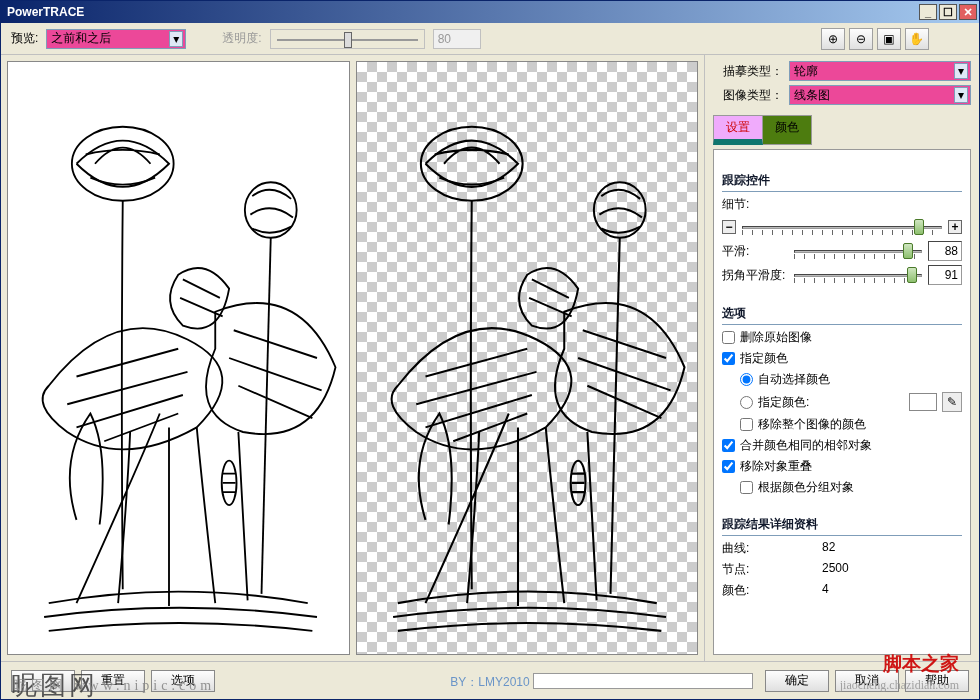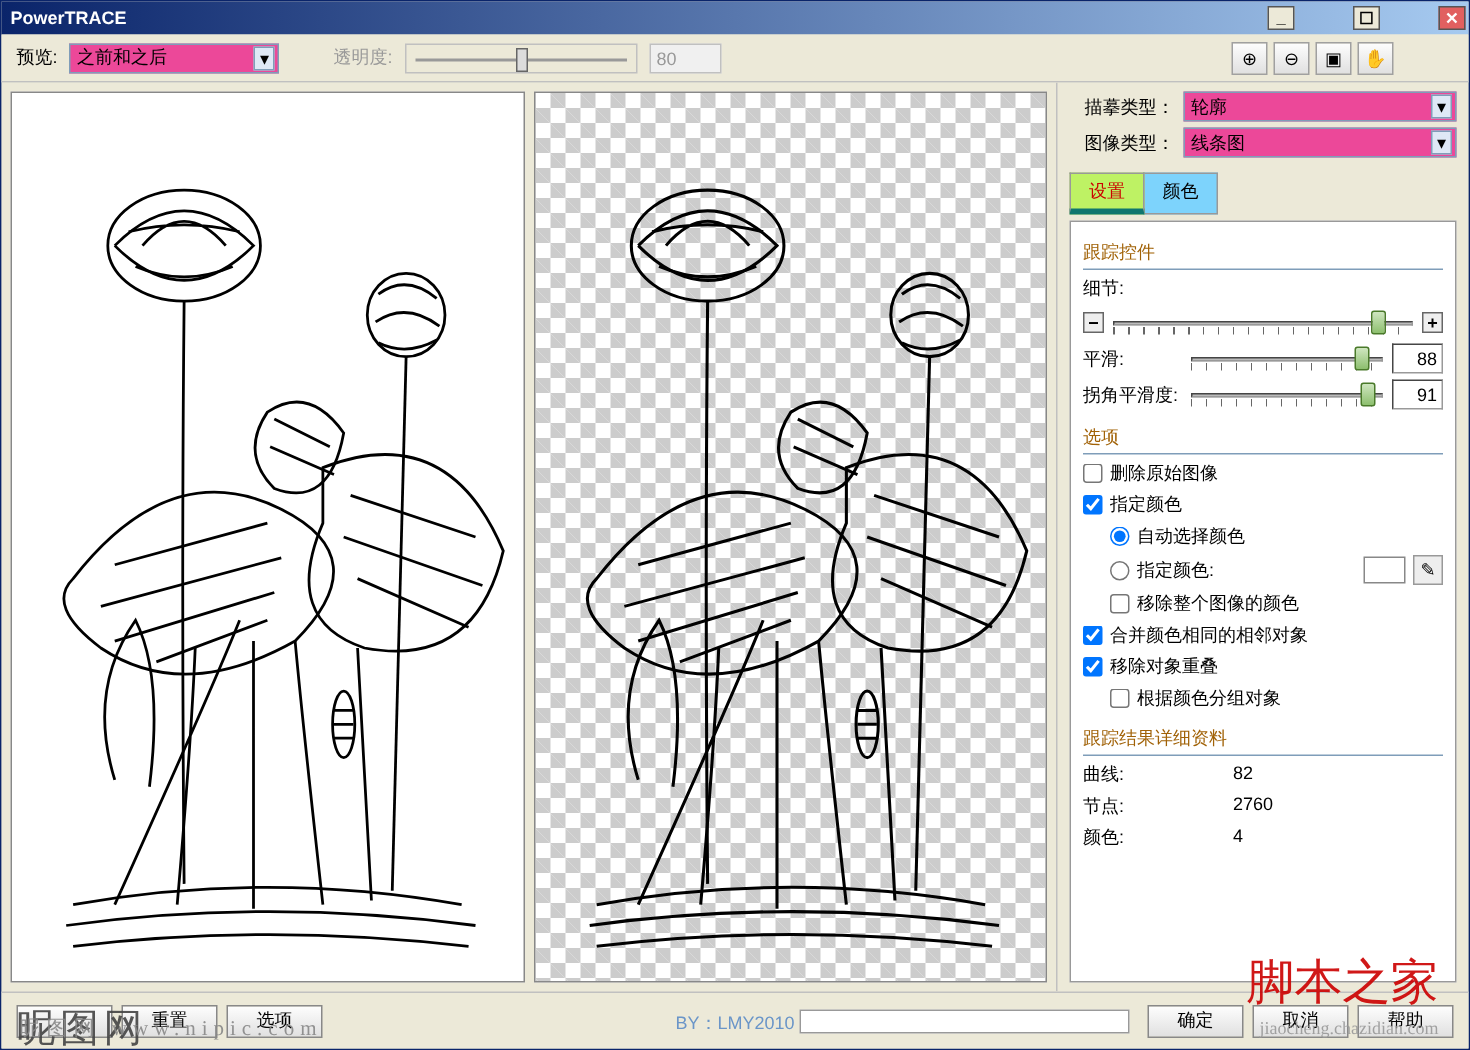--- a/index.html
+++ b/index.html
@@ -1,18 +1,18 @@
 <!DOCTYPE html>
 <html><head>
 <meta charset="utf-8">
 <style>
 * { box-sizing: border-box; margin: 0; padding: 0; font-family: "Microsoft YaHei", "SimSun", Arial, sans-serif; font-size: 12px; }
 body { background: #ece9d8; width: 980px; height: 700px; overflow: hidden; }
 .window { width: 980px; height: 700px; display: flex; flex-direction: column; border: 1px solid #0a246a; }
-.titlebar { height: 22px; background: linear-gradient(to right, #0a246a, #a6caf0); display: flex; align-items: center; padding: 0 2px; color: #fff; gap: 37px; }
+.titlebar { height: 22px; background: linear-gradient(to right, #0a246a, #a6caf0); display: flex; align-items: center; padding: 0 2px; color: #fff; }
 .titlebar .title { flex: 1; font-weight: bold; padding-left: 4px; }
 .titlebar .winbtn { width: 18px; height: 16px; background: #ece9d8; border: 1px solid #555; margin-left: 2px; display: flex; align-items: center; justify-content: center; color: #000; font-family: Arial; font-size: 11px; font-weight: bold; }
 .titlebar .close { background: #e16060; color: #fff; }
 .toolbar { height: 32px; background: #ece9d8; border-bottom: 1px solid #c0c0c0; display: flex; align-items: center; padding: 4px 10px; gap: 8px; }
 .label { color: #000000; }
 .label.disabled { color: #999; }
 .combo { height: 20px; border: 1px solid #7f9db9; background: #ec4899; display: flex; align-items: center; padding: 0 2px 0 4px; }
 .combo .arrow { width: 14px; height: 16px; background: #dfe8f6; border: 1px solid #7f9db9; display: flex; align-items: center; justify-content: center; margin-left: auto; }
 .spinner { width: 48px; height: 20px; border: 1px solid #c0c0c0; background: #f0f0f0; display: flex; align-items: center; padding: 0 4px; color: #999; }
 .slider-mini { width: 155px; height: 20px; position: relative; border: 1px solid #c0c0c0; background: #ece9d8; }
@@ -24,24 +24,24 @@
 .preview-pane { flex: 1; border: 1px solid #888; background: #fff; position: relative; overflow: hidden; }
 .preview-pane.checker { background-image:
   linear-gradient(45deg,#ccc 25%,transparent 25%,transparent 75%,#ccc 75%),
   linear-gradient(45deg,#ccc 25%,transparent 25%,transparent 75%,#ccc 75%);
   background-size: 20px 20px; background-position: 0 0,10px 10px; background-color:#fff; }
 .preview-pane svg { position: absolute; top: 0; left: 0; width: 100%; height: 100%; }
 .side { width: 275px; background: #ece9d8; border-left: 1px solid #c0c0c0; padding: 6px 8px 6px 8px; display: flex; flex-direction: column; gap: 4px; overflow: hidden; }
 .row { display: flex; align-items: center; gap: 6px; }
 .row .lbl { width: 70px; text-align: right; }
 .tabs { display: flex; margin-top: 6px; }
-.tab { padding: 3px 12px; border: 1px solid #999; background: #7dd3fc; margin-right: -1px; }
-.tab.active { background: #bef264; border-bottom: 4px solid #0f766e; position: relative; z-index: 1; color: #c00; }
+.tab { padding: 3px 12px; border: 1px solid #999; background: #4d7c0f; margin-right: -1px; }
+.tab.active { background: #f0abfc; border-bottom: 6px solid #0f766e; position: relative; z-index: 1; color: #c00; }
 .panel { border: 1px solid #999; background: #fff; flex: 1; padding: 6px 8px; display: flex; flex-direction: column; gap: 4px; overflow: hidden; }
-.grouptitle { color: #a16207; font-weight: normal; border-bottom: 1px solid #7f9db9; padding-bottom: 2px; margin-top: 6px; }
+.grouptitle { color: #0f172a; font-weight: bold; border-bottom: 1px solid #7f9db9; padding-bottom: 2px; margin-top: 16px; }
 .ctrl-row { display: flex; align-items: center; gap: 6px; }
 .ctrl-row .clabel { width: 66px; }
 .slider2 { flex: 1; height: 20px; position: relative; }
 .slider2 .track { position: absolute; top: 9px; left: 0; right: 0; height: 3px; background: #bbb; border: 1px inset #999; }
 .slider2 .ticks { position: absolute; top: 13px; left: 0; right: 0; height: 5px; background: repeating-linear-gradient(to right,#666 0 1px,transparent 1px 10px); }
 .slider2 .thumb { position: absolute; top: 2px; width: 10px; height: 16px; background: linear-gradient(#cfe6c0,#8dbf6e); border: 1px solid #4a7a2a; border-radius: 2px; }
 .numbox { width: 34px; height: 20px; border: 1px inset #999; background: #fff; display: flex; align-items: center; justify-content: flex-end; padding: 0 3px; }
 .plusminus { width: 14px; height: 14px; border: 1px solid #666; background: #eee; display: flex; align-items: center; justify-content: center; font-weight: bold; }
 .chk { display: flex; align-items: center; gap: 5px; }
 .chk input { width: 13px; height: 13px; }
@@ -51,21 +51,21 @@
 .eyedrop { width: 20px; height: 20px; border: 1px solid #999; background: #eee; display: flex; align-items: center; justify-content: center; }
 .stat-row { display: flex; }
 .stat-row .k { width: 100px; }
 .footer { height: 38px; background: #ece9d8; border-top: 1px solid #c0c0c0; display: flex; align-items: center; padding: 0 10px; gap: 6px; }
 .footer .spacer { flex: 1; }
 .btn { min-width: 64px; height: 22px; border: 1px solid #888; background: linear-gradient(#fdfdfd,#e0e0e0); display: flex; align-items: center; justify-content: center; padding: 0 8px; }
 .longbar { width: 220px; height: 16px; border: 1px solid #999; background: #fff; margin-right: 6px; }
 .watermark { position: absolute; font-family: "KaiTi", serif; opacity: .9; }
 .wm1 { left: 10px; bottom: -4px; font-size: 26px; color: #444; letter-spacing: 3px; }
 .wm2 { left: 12px; bottom: 4px; font-size: 14px; color: #888; letter-spacing: 4px; }
-.wm3 { right: 20px; bottom: 22px; font-size: 32px; color: #c00; font-weight: normal; }
+.wm3 { right: 20px; bottom: 22px; font-size: 19px; color: #c00; font-weight: bold; }
 .wm4 { right: 20px; bottom: 6px; font-size: 12px; color: #999; }
 .credit { position: absolute; left: 50%; bottom: 8px; transform: translateX(-50%); color: #6a95c8; font-family: Arial; }
 </style>
 </head>
 <body>
 
 <div class="window">
   <div class="titlebar">
     <span class="title">PowerTRACE</span>
     <div class="winbtn">_</div>
@@ -248,21 +248,21 @@
             <span>根据颜色分组对象</span>
           </label>
 
         <div class="grouptitle">跟踪结果详细资料</div>
         <div class="stat-row">
             <span class="k">曲线:</span>
             <span>82</span>
           </div>
         <div class="stat-row">
             <span class="k">节点:</span>
-            <span>2760</span>
+            <span>2500</span>
           </div>
         <div class="stat-row">
             <span class="k">颜色:</span>
             <span>4</span>
           </div>
       </div>
     </div>
   </div>
 
   <div class="footer" style="position:relative">

